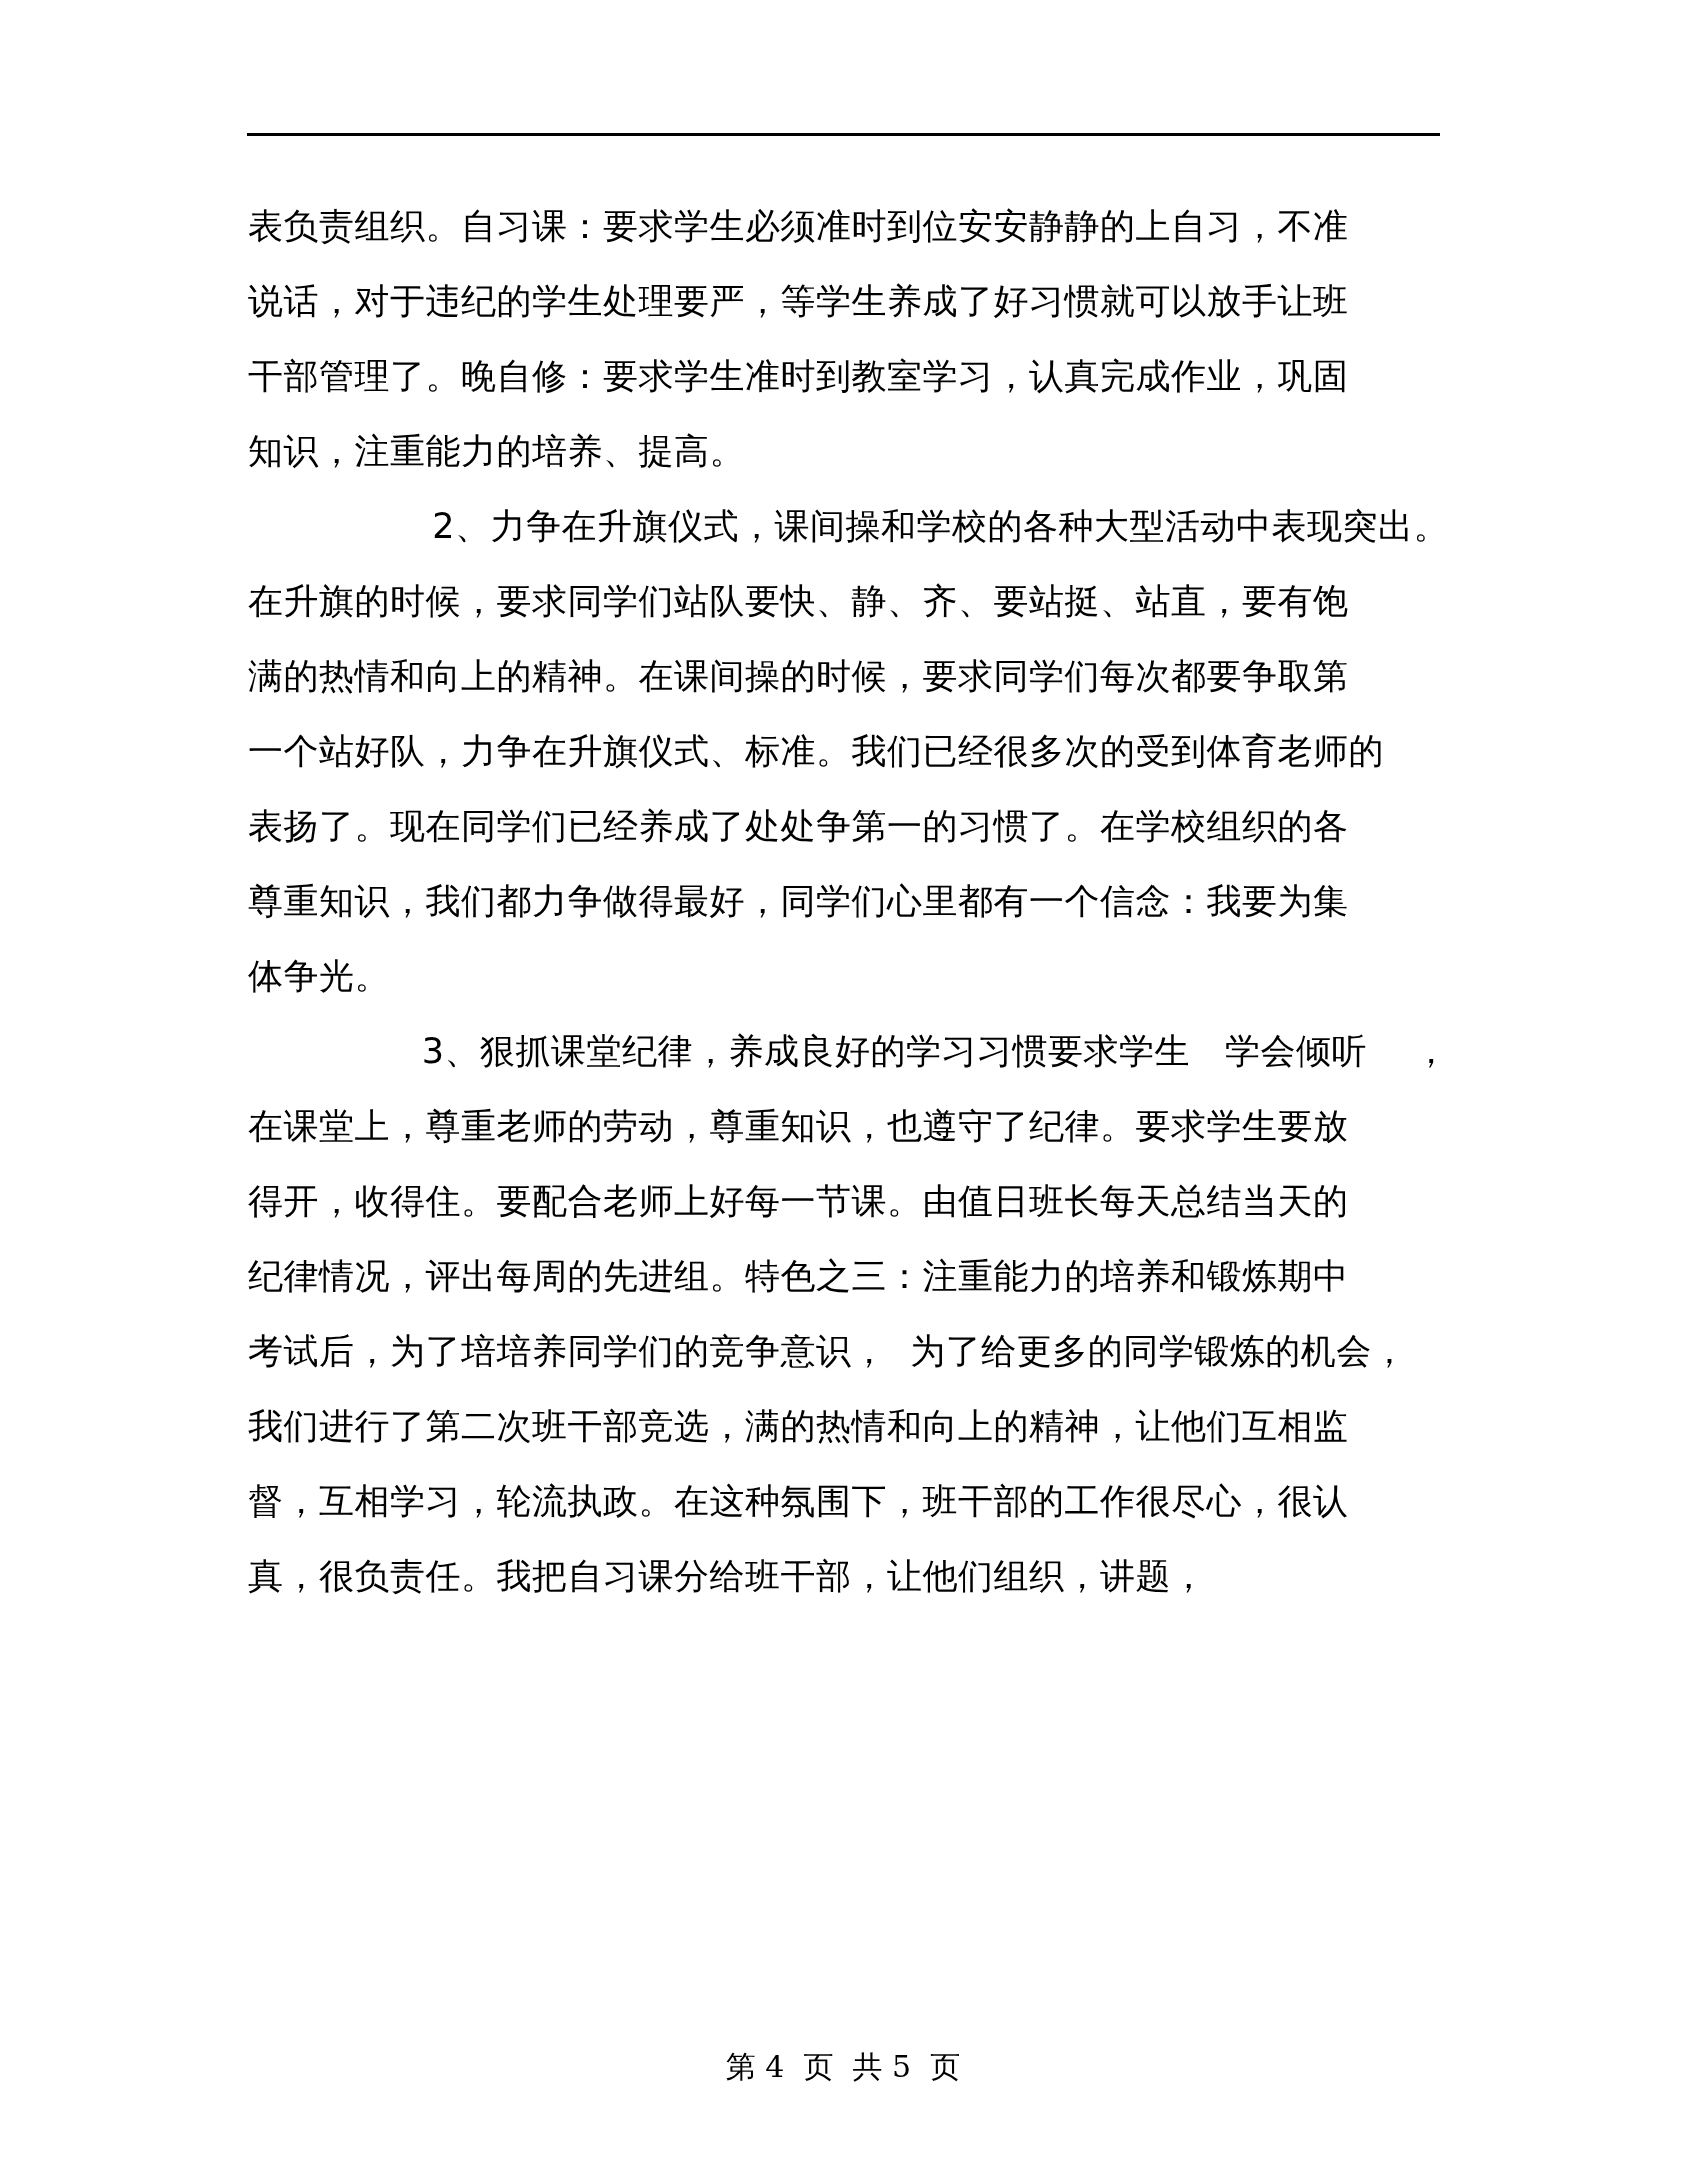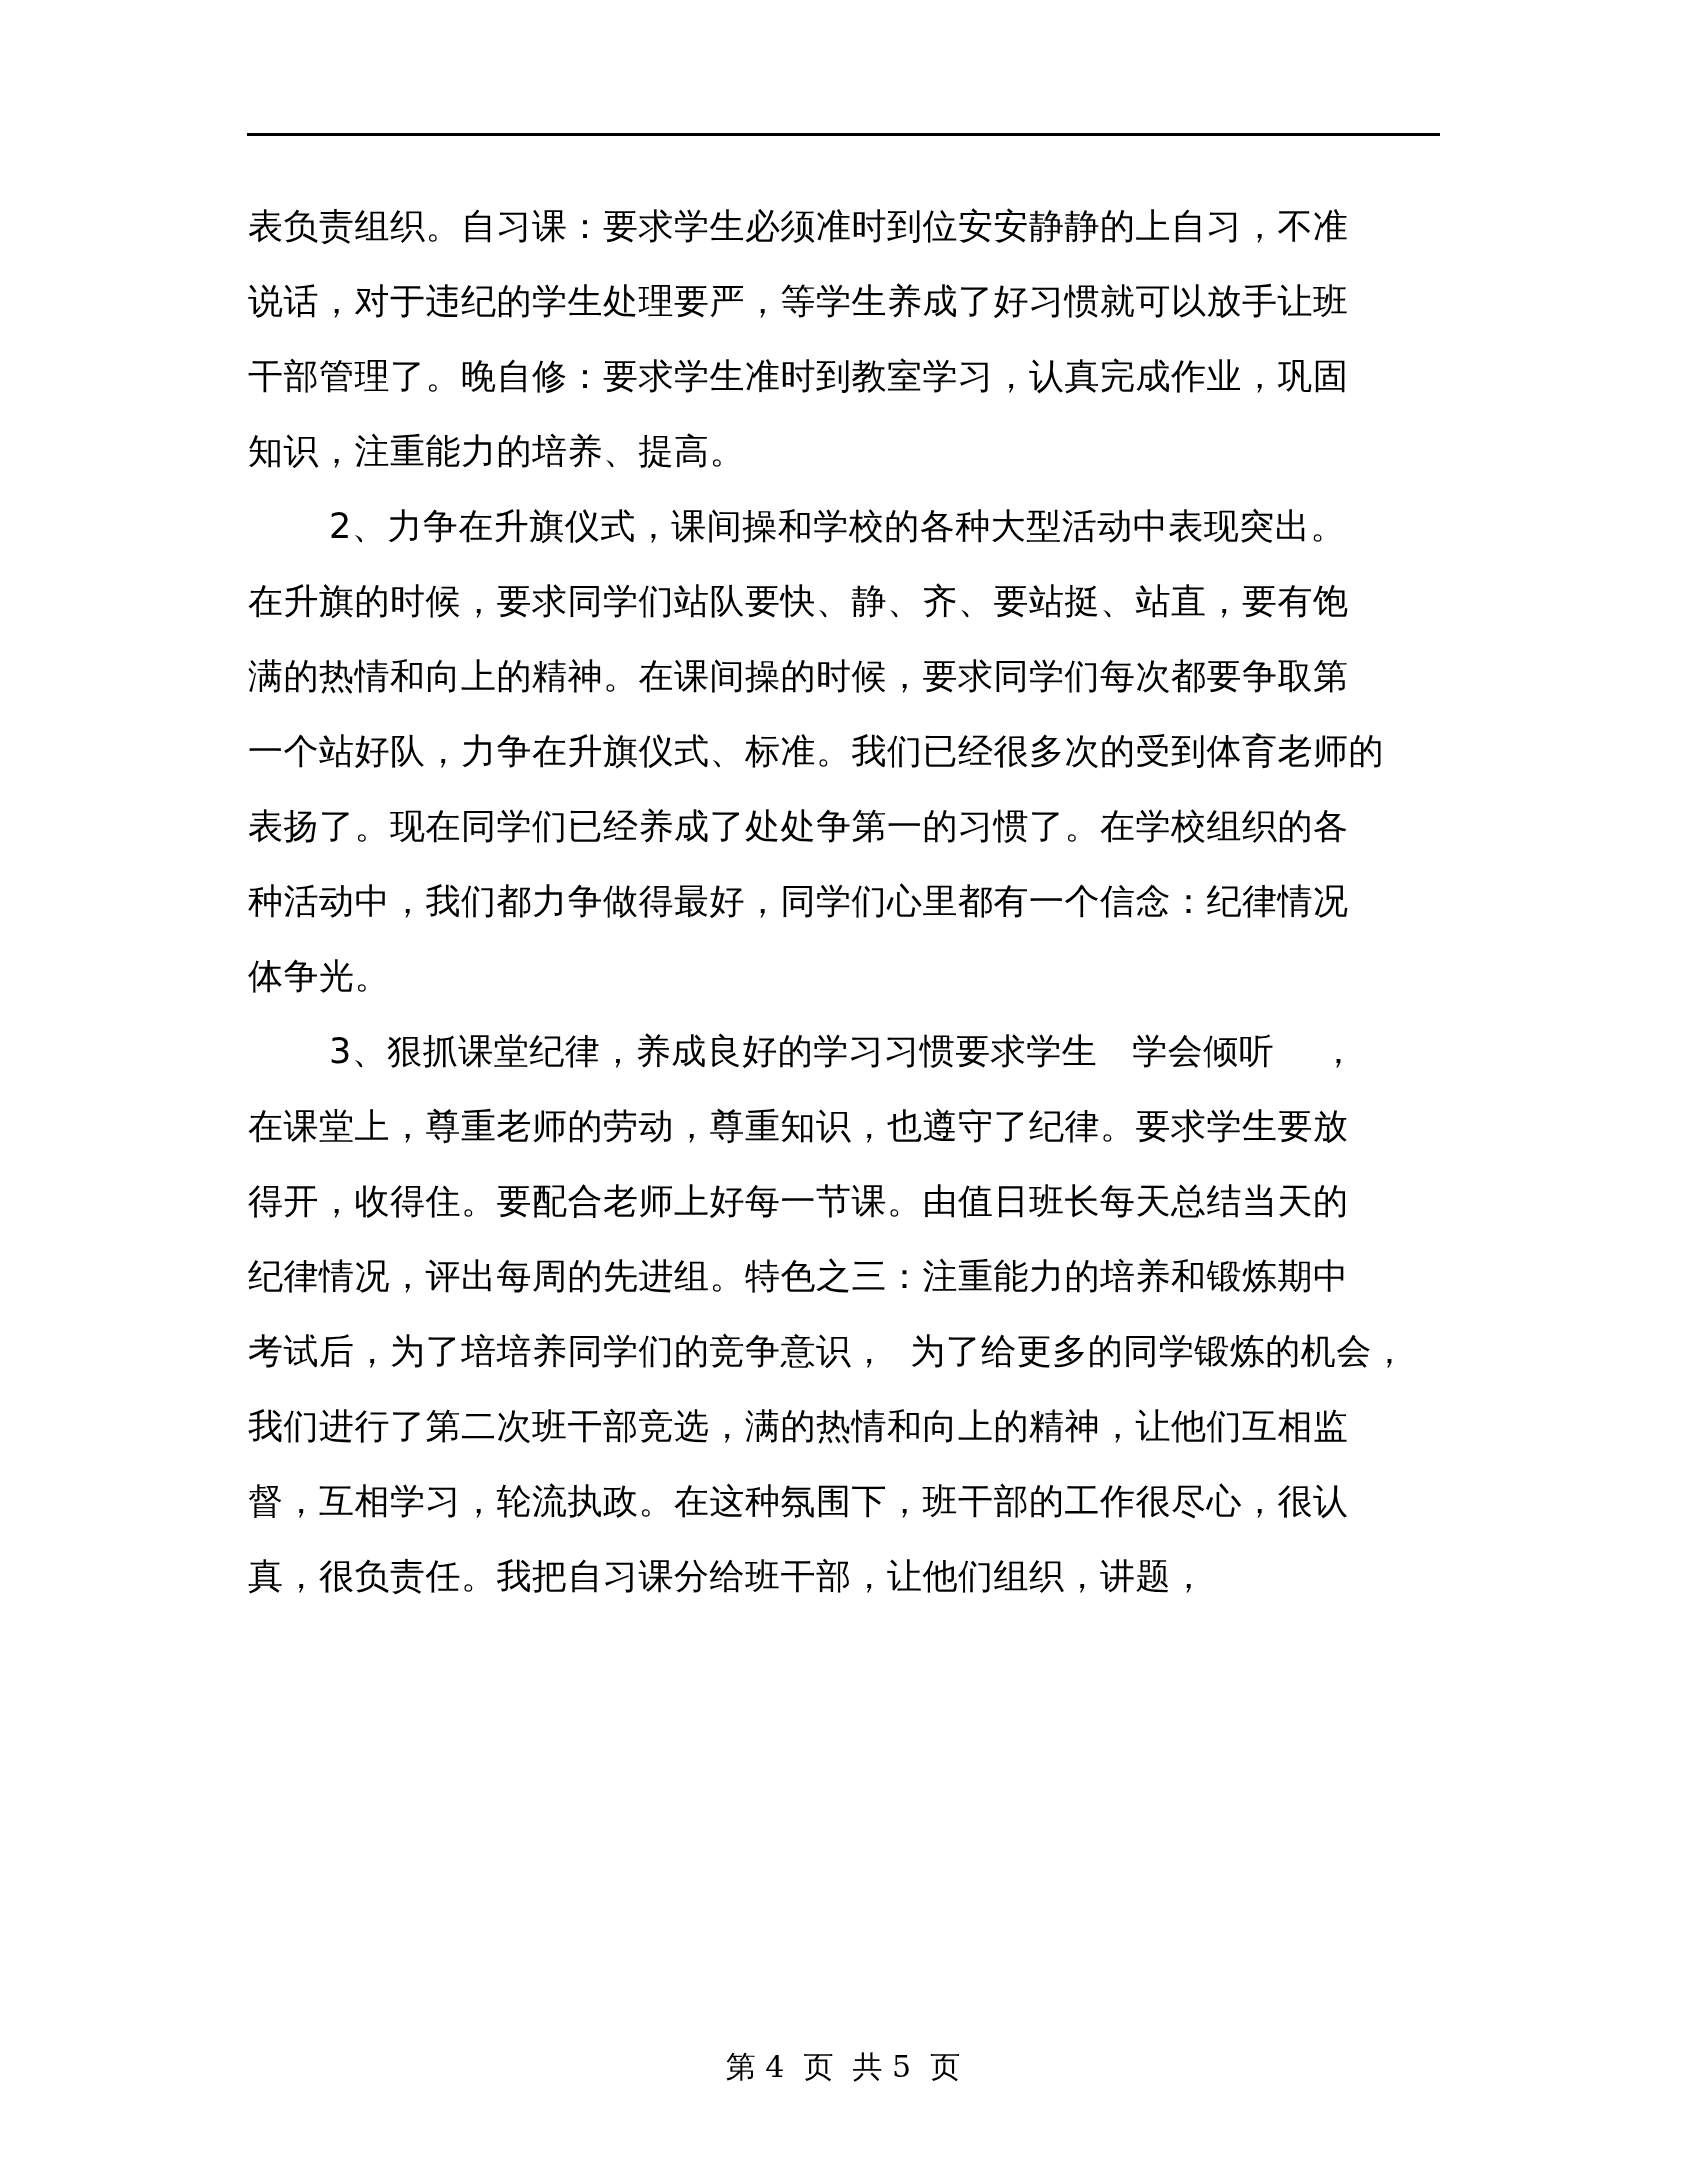--- a/index.html
+++ b/index.html
@@ -1,42 +1,42 @@
 <!DOCTYPE html>
 <html style="font-size:13px"><head>
 <meta charset="utf-8">
 <style>
   html, body { margin: 0; padding: 0; background: #ffffff; }
   body { width: 1686px; height: 2183px; position: relative; overflow: hidden;
          font-family: "DejaVu Sans", "Liberation Sans", sans-serif; color: #000; }
   .rule { position: absolute; left: 247px; top: 133px; width: 1193px; height: 2.5px; background: #000; }
   .body-text { position: absolute; left: 248px; top: 204px; width: 1201px; }
   .line { height: 75px; line-height: 45px; font-size: 35px; white-space: pre; letter-spacing: 0.5px; }
-  .indent { padding-left: 81px; }
+  .indent { padding-left: 81px; text-align: right; }
   .footer { position: absolute; left: 0; width: 1686px; top: 2047px; text-align: center;
             font-size: 30px; white-space: pre; font-family: "DejaVu Serif", "Liberation Serif", serif; }
 </style>
 </head>
 <body>
 
 <div class="rule"></div>
 
 <div class="body-text">
 
   <div class="line">表负责组织。自习课：要求学生必须准时到位安安静静的上自习，不准</div>
   <div class="line">说话，对于违纪的学生处理要严，等学生养成了好习惯就可以放手让班</div>
   <div class="line">干部管理了。晚自修：要求学生准时到教室学习，认真完成作业，巩固</div>
   <div class="line">知识，注重能力的培养、提高。</div>
 
   <div class="line indent">2、力争在升旗仪式，课间操和学校的各种大型活动中表现突出。</div>
   <div class="line">在升旗的时候，要求同学们站队要快、静、齐、要站挺、站直，要有饱</div>
   <div class="line">满的热情和向上的精神。在课间操的时候，要求同学们每次都要争取第</div>
   <div class="line">一个站好队，力争在升旗仪式、标准。我们已经很多次的受到体育老师的</div>
   <div class="line">表扬了。现在同学们已经养成了处处争第一的习惯了。在学校组织的各</div>
-  <div class="line">种活动中，我们都力争做得最好，同学们心里都有一个信念：纪律情况</div>
+  <div class="line">尊重知识，我们都力争做得最好，同学们心里都有一个信念：我要为集</div>
   <div class="line">体争光。</div>
 
   <div class="line indent">3、狠抓课堂纪律，养成良好的学习习惯要求学生   学会倾听    ，</div>
   <div class="line">在课堂上，尊重老师的劳动，尊重知识，也遵守了纪律。要求学生要放</div>
   <div class="line">得开，收得住。要配合老师上好每一节课。由值日班长每天总结当天的</div>
   <div class="line">纪律情况，评出每周的先进组。特色之三：注重能力的培养和锻炼期中</div>
   <div class="line">考试后，为了培培养同学们的竞争意识，  为了给更多的同学锻炼的机会，</div>
   <div class="line">我们进行了第二次班干部竞选，满的热情和向上的精神，让他们互相监</div>
   <div class="line">督，互相学习，轮流执政。在这种氛围下，班干部的工作很尽心，很认</div>
   <div class="line">真，很负责任。我把自习课分给班干部，让他们组织，讲题，</div>

